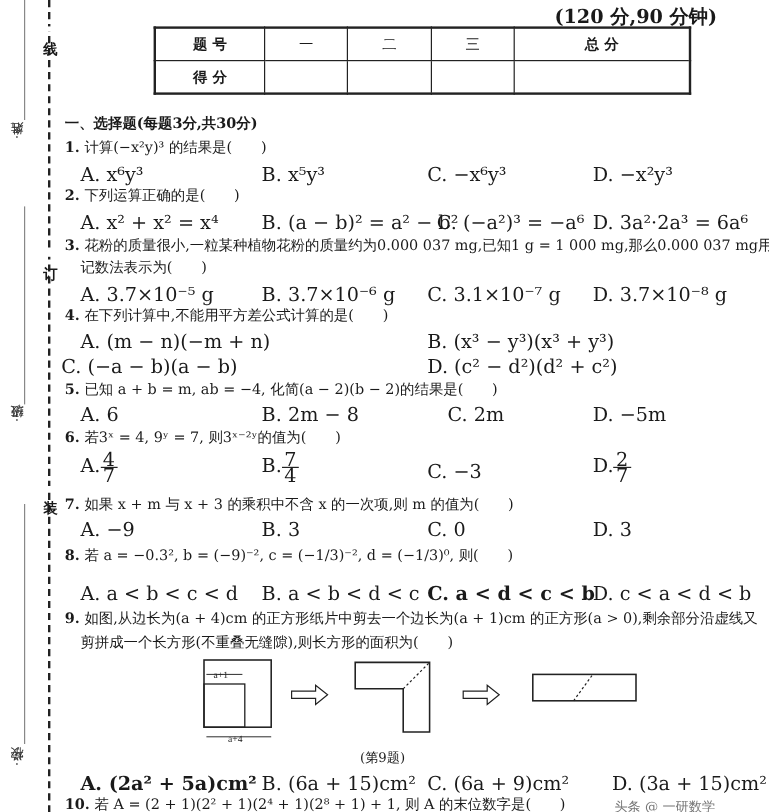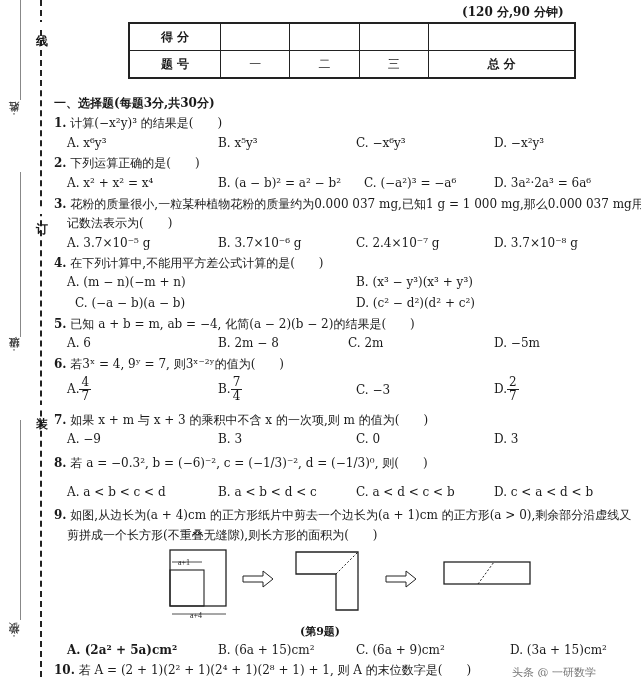--- a/index.html
+++ b/index.html
@@ -3,32 +3,32 @@
 <meta charset="utf-8">
 <style>
   html,body{margin:0;padding:0;}
   body{width:641px;height:677px;background:#fff;position:relative;overflow:hidden;
        font-family:"DejaVu Serif","Liberation Serif",serif;color:#1a1a1a;font-size:12px;}
   .dash-line{position:absolute;left:40px;top:0;width:0;height:677px;border-left:2px dashed #222;}
   .margin-lbl{position:absolute;left:33px;background:#fff;font-size:12px;font-weight:bold;
               writing-mode:vertical-rl;padding:2px 0;}
   .side-field{position:absolute;left:8px;font-size:11px;writing-mode:vertical-rl;transform:rotate(180deg);color:#333;}
   .side-rule{position:absolute;left:20px;width:0;border-left:1px solid #888;}
-  .time{position:absolute;left:462px;top:4px;font-size:12px;font-weight:bold;}
+  .time{position:absolute;left:462px;top:4px;font-size:16px;font-weight:bold;}
   table.score{position:absolute;left:128px;top:22px;width:448px;border-collapse:collapse;}
   table.score td{border:1px solid #222;height:24px;text-align:center;font-size:12px;font-weight:bold;}
   table.score{border:2px solid #222;}
   .q{position:absolute;left:54px;font-size:12px;white-space:nowrap;}
   .q b{font-weight:bold;}
-  .opt{position:absolute;font-size:12px;white-space:nowrap;}
+  .opt{position:absolute;font-size:16px;white-space:nowrap;}
   .frac{display:inline-block;vertical-align:middle;text-align:center;line-height:13px;}
   .frac span{display:block;}
   .frac .num{border-bottom:1px solid #222;padding:0 2px;}
   .fig{position:absolute;}
-  .caption{position:absolute;left:300px;top:624px;font-size:11px;font-weight:bold;}
+  .caption{position:absolute;left:300px;top:624px;font-size:11px;font-weight:normal;}
   .watermark{position:absolute;left:512px;top:665px;font-size:11px;color:#777;}
 </style>
 </head>
 <body>
 
 <div class="dash-line"></div>
 <div class="margin-lbl" style="top:22px;">线</div>
 <div class="margin-lbl" style="top:210px;">订</div>
 <div class="margin-lbl" style="top:405px;">装</div>
 
@@ -37,32 +37,32 @@
 <div class="side-field" style="top:346px;">班级：</div>
 <div class="side-rule" style="top:172px;height:165px;"></div>
 <div class="side-field" style="top:632px;">学校：</div>
 <div class="side-rule" style="top:420px;height:200px;"></div>
 
 <div class="time">(120 分,90 分钟)</div>
 
 <table class="score">
   <tbody>
       <tr>
+    <td style="width:88px">题  号</td>
+    <td style="font-weight:normal">一</td>
+    <td style="font-weight:normal">二</td>
+    <td style="font-weight:normal">三</td>
+    <td>总  分</td>
+  </tr>
+  <tr>
     <td>得  分</td>
     <td></td>
     <td></td>
     <td></td>
     <td></td>
-  </tr>
-  <tr>
-    <td style="width:88px">题  号</td>
-    <td style="font-weight:normal">一</td>
-    <td style="font-weight:normal">二</td>
-    <td style="font-weight:normal">三</td>
-    <td>总  分</td>
   </tr>
 </tbody>
   </table>
 
 <div class="q" style="top:95px;font-weight:bold;">一、选择题(每题3分,共30分)</div>
 
 <div class="q" style="top:115px;"><b>1.</b> <span>计算(−x²y)³ 的结果是(　　)</span></div>
 <div class="opt" style="left:67px;top:136px;">A. x⁶y³</div>
 <div class="opt" style="left:218px;top:136px;">B. x⁵y³</div>
 <div class="opt" style="left:356px;top:136px;">C. −x⁶y³</div>
@@ -71,51 +71,51 @@
 <div class="q" style="top:155px;"><b>2.</b> <span>下列运算正确的是(　　)</span></div>
 <div class="opt" style="left:67px;top:176px;">A. x² + x² = x⁴</div>
 <div class="opt" style="left:218px;top:176px;">B. (a − b)² = a² − b²</div>
 <div class="opt" style="left:364px;top:176px;">C. (−a²)³ = −a⁶</div>
 <div class="opt" style="left:494px;top:176px;">D. 3a²·2a³ = 6a⁶</div>
 
 <div class="q" style="top:196px;"><b>3.</b> <span>花粉的质量很小,一粒某种植物花粉的质量约为0.000 037 mg,已知1 g = 1 000 mg,那么0.000 037 mg用科学</span></div>
 <div class="q" style="top:215px;left:67px;">记数法表示为(　　)</div>
 <div class="opt" style="left:67px;top:236px;">A. 3.7×10⁻⁵ g</div>
 <div class="opt" style="left:218px;top:236px;">B. 3.7×10⁻⁶ g</div>
-<div class="opt" style="left:356px;top:236px;">C. 2.4×10⁻⁷ g</div>
+<div class="opt" style="left:356px;top:236px;">C. 3.1×10⁻⁷ g</div>
 <div class="opt" style="left:494px;top:236px;">D. 3.7×10⁻⁸ g</div>
 
 <div class="q" style="top:255px;"><b>4.</b> <span>在下列计算中,不能用平方差公式计算的是(　　)</span></div>
 <div class="opt" style="left:67px;top:275px;">A. (m − n)(−m + n)</div>
 <div class="opt" style="left:356px;top:275px;">B. (x³ − y³)(x³ + y³)</div>
-<div class="opt" style="left:75px;top:296px;text-align:center;">C. (−a − b)(a − b)</div>
+<div class="opt" style="left:51px;top:296px;text-align:center;">C. (−a − b)(a − b)</div>
 <div class="opt" style="left:356px;top:296px;">D. (c² − d²)(d² + c²)</div>
 
 <div class="q" style="top:316px;"><b>5.</b> <span>已知 a + b = m, ab = −4, 化简(a − 2)(b − 2)的结果是(　　)</span></div>
 <div class="opt" style="left:67px;top:336px;">A. 6</div>
 <div class="opt" style="left:218px;top:336px;">B. 2m − 8</div>
-<div class="opt" style="left:348px;top:336px;text-align:center;">C. 2m</div>
+<div class="opt" style="left:373px;top:336px;text-align:center;">C. 2m</div>
 <div class="opt" style="left:494px;top:336px;">D. −5m</div>
 
 <div class="q" style="top:356px;"><b>6.</b> <span>若3ˣ = 4, 9ʸ = 7, 则3ˣ⁻²ʸ的值为(　　)</span></div>
 <div class="opt" style="left:67px;top:376px;"><span>A.</span><span class="frac"><span class="num">4</span><span>7</span></span></div>
 <div class="opt" style="left:218px;top:376px;"><span>B.</span><span class="frac"><span class="num">7</span><span>4</span></span></div>
 <div class="opt" style="left:356px;top:383px;"><span>C.</span> <span>−3</span></div>
 <div class="opt" style="left:494px;top:376px;"><span>D.</span><span class="frac"><span class="num">2</span><span>7</span></span></div>
 
 <div class="q" style="top:412px;"><b>7.</b> <span>如果 x + m 与 x + 3 的乘积中不含 x 的一次项,则 m 的值为(　　)</span></div>
 <div class="opt" style="left:67px;top:432px;">A. −9</div>
 <div class="opt" style="left:218px;top:432px;">B. 3</div>
 <div class="opt" style="left:356px;top:432px;">C. 0</div>
 <div class="opt" style="left:494px;top:432px;">D. 3</div>
 
-<div class="q" style="top:455px;"><b>8.</b> <span>若 a = −0.3², b = (−6)⁻², c = </span>(<span>−1/3</span>)<span>⁻², d = </span>(<span>−1/3</span>)<span>⁰, 则(　　)</span></div>
+<div class="q" style="top:455px;"><b>8.</b> <span>若 a = −0.3², b = (−9)⁻², c = </span>(<span>−1/3</span>)<span>⁻², d = </span>(<span>−1/3</span>)<span>⁰, 则(　　)</span></div>
 <div class="opt" style="left:67px;top:485px;">A. a &lt; b &lt; c &lt; d</div>
 <div class="opt" style="left:218px;top:485px;">B. a &lt; b &lt; d &lt; c</div>
-<div class="opt" style="left:356px;top:485px;">C. a &lt; d &lt; c &lt; b</div>
+<div class="opt" style="left:356px;top:485px;font-weight:bold;">C. a &lt; d &lt; c &lt; b</div>
 <div class="opt" style="left:494px;top:485px;">D. c &lt; a &lt; d &lt; b</div>
 
 <div class="q" style="top:507px;"><b>9.</b> <span>如图,从边长为(a + 4)cm 的正方形纸片中剪去一个边长为(a + 1)cm 的正方形(a &gt; 0),剩余部分沿虚线又</span></div>
 <div class="q" style="top:527px;left:67px;">剪拼成一个长方形(不重叠无缝隙),则长方形的面积为(　　)</div>
 
 <svg class="fig" style="left:168px;top:548px;" width="440" height="72">
 
   <rect x="2" y="2" width="56" height="56" fill="none" stroke="#222" stroke-width="1.3"></rect>
   <rect x="2" y="22" width="34" height="36" fill="none" stroke="#222" stroke-width="1.1"></rect>
   <line x1="4" y1="14" x2="34" y2="14" stroke="#222" stroke-width="0.8"></line>

